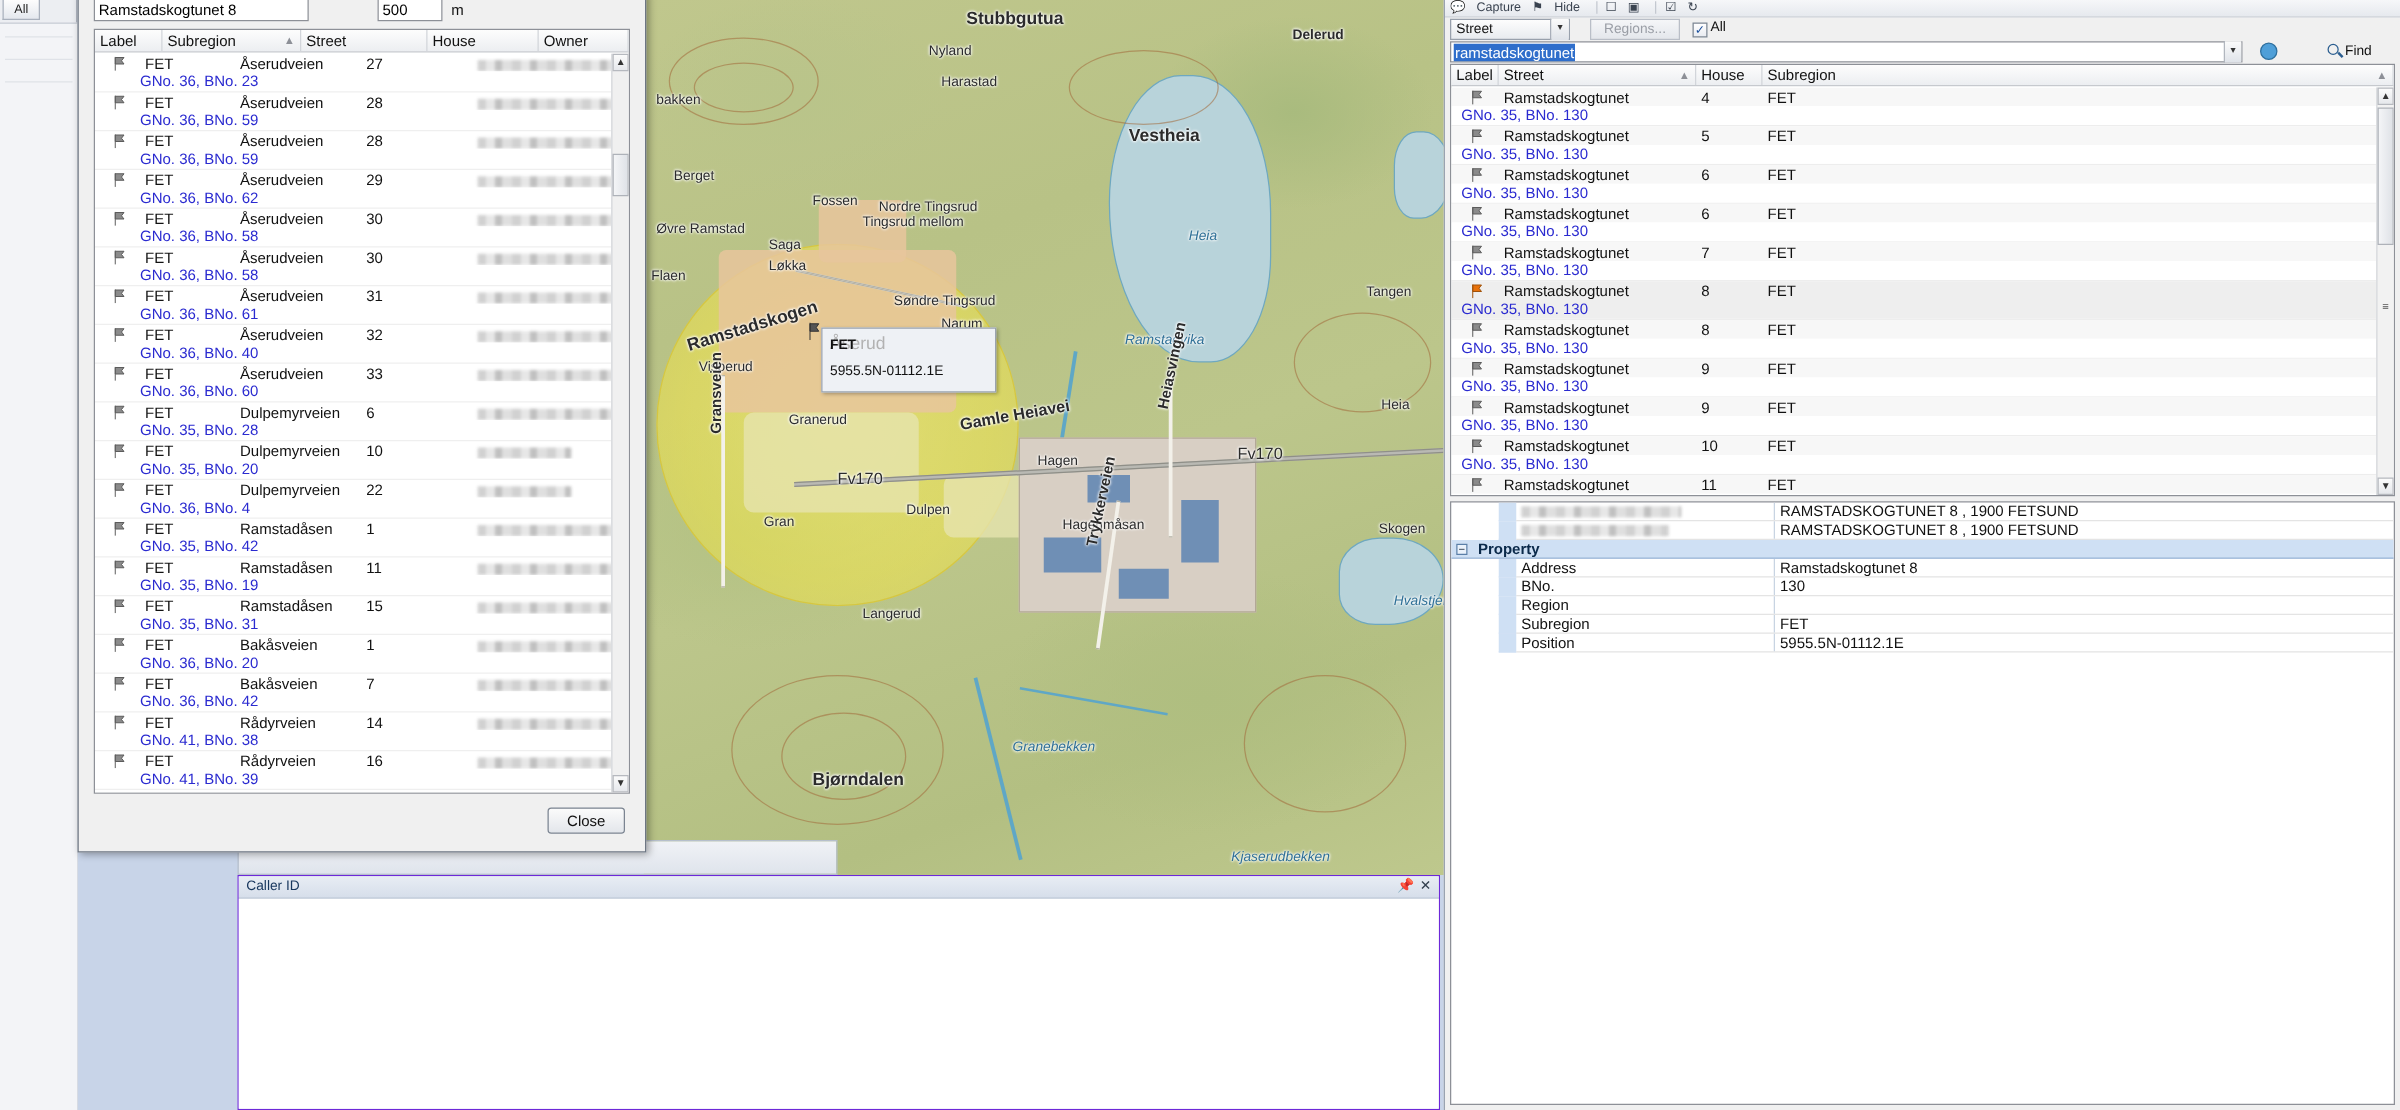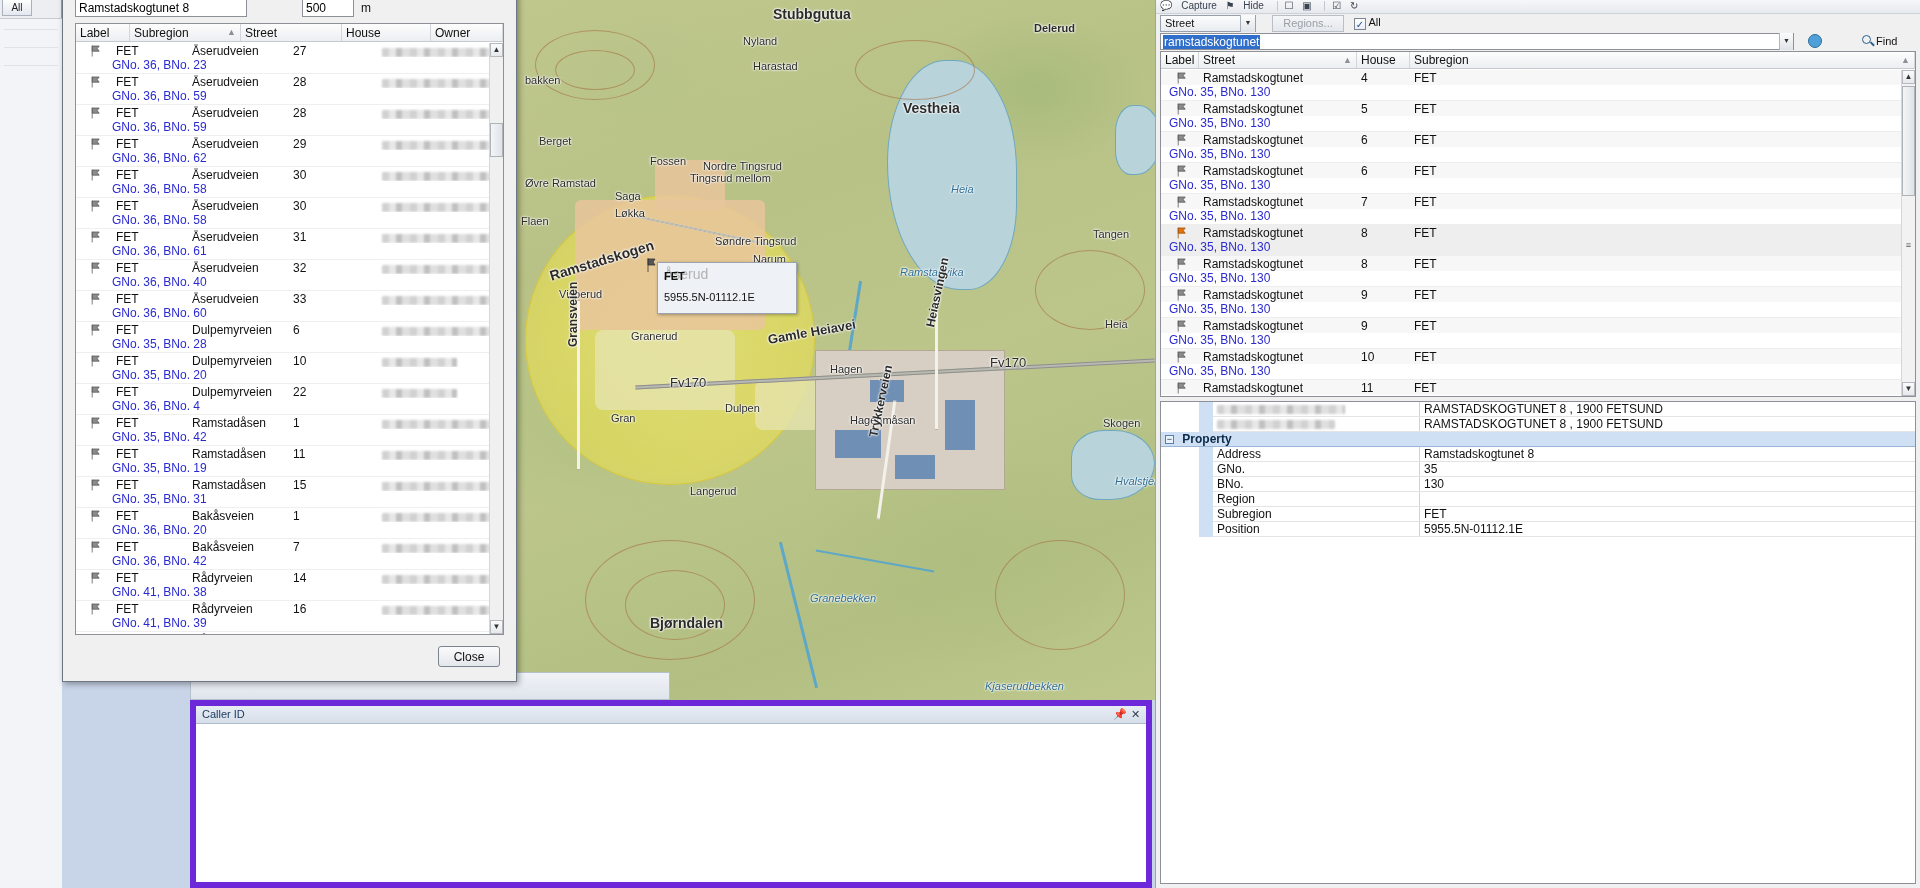--- a/index.html
+++ b/index.html
@@ -95,21 +95,21 @@
   }
   .callout .ghost { color: #b2b2b2; font-size: 14px; }
   .callout .line2 { margin-top: 9px; }
   .callout-pin {
     position: absolute; left: 132px; top: 258px; width: 10px; height: 14px;
   }
 
   
   .callerid {
     position: absolute; left: 190px; top: 700px; width: 962px; height: 188px;
-    background: #eef1f6; border: 6px solid #6d28d9;
+    background: #eef1f6; border: 1px solid #6d28d9;
   }
   .callerid-title {
     height: 18px; background: linear-gradient(#e8edf4,#d6deea);
     border-bottom: 1px solid #aebbcd;
     font-size: 11px; color: #17365d; padding: 2px 6px; position: relative;
   }
   .callerid-title .pin, .callerid-title .x {
     position: absolute; top: 2px; width: 13px; height: 13px; text-align: center;
     line-height: 13px; font-size: 11px; color: #33404f; cursor: default;
   }
@@ -1017,29 +1017,20 @@
               <div class="pg-row">
                 <div class="k">Address</div>
                 <div class="v">Ramstadskogtunet 8</div>
               </div>
             </div>
           </div>
           <div class="pg-rowwrap">
             <div class="pg-left"></div>
             <div class="pg-main">
               <div class="pg-row">
-                <div class="k">GNo.</div>
-                <div class="v">35</div>
-              </div>
-            </div>
-          </div>
-          <div class="pg-rowwrap">
-            <div class="pg-left"></div>
-            <div class="pg-main">
-              <div class="pg-row">
                 <div class="k">BNo.</div>
                 <div class="v">130</div>
               </div>
             </div>
           </div>
           <div class="pg-rowwrap">
             <div class="pg-left"></div>
             <div class="pg-main">
               <div class="pg-row">
                 <div class="k">Region</div>

